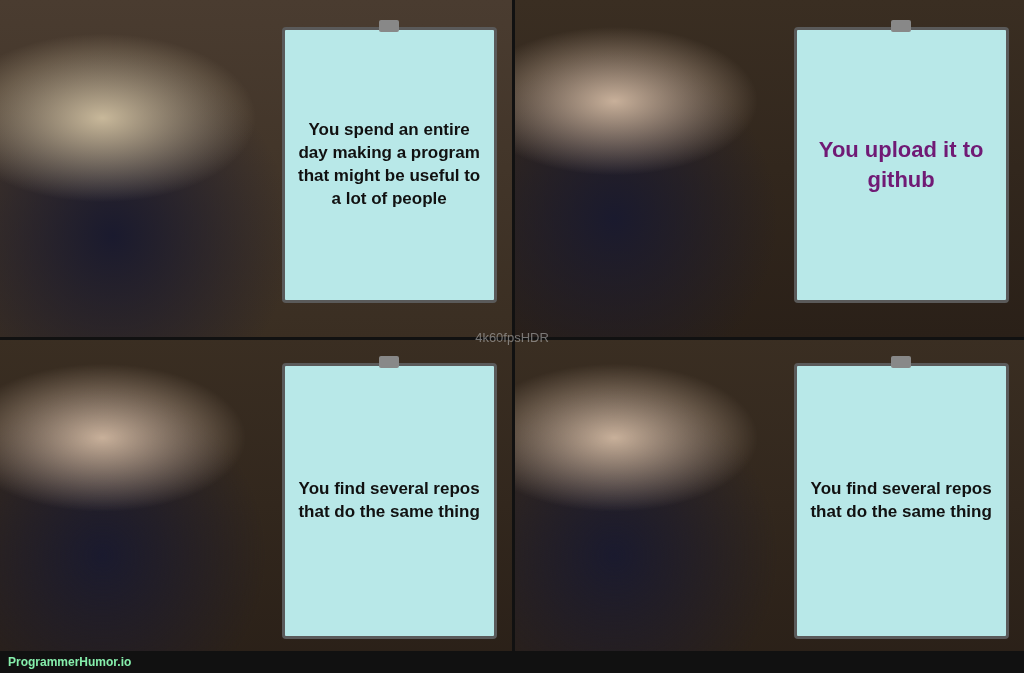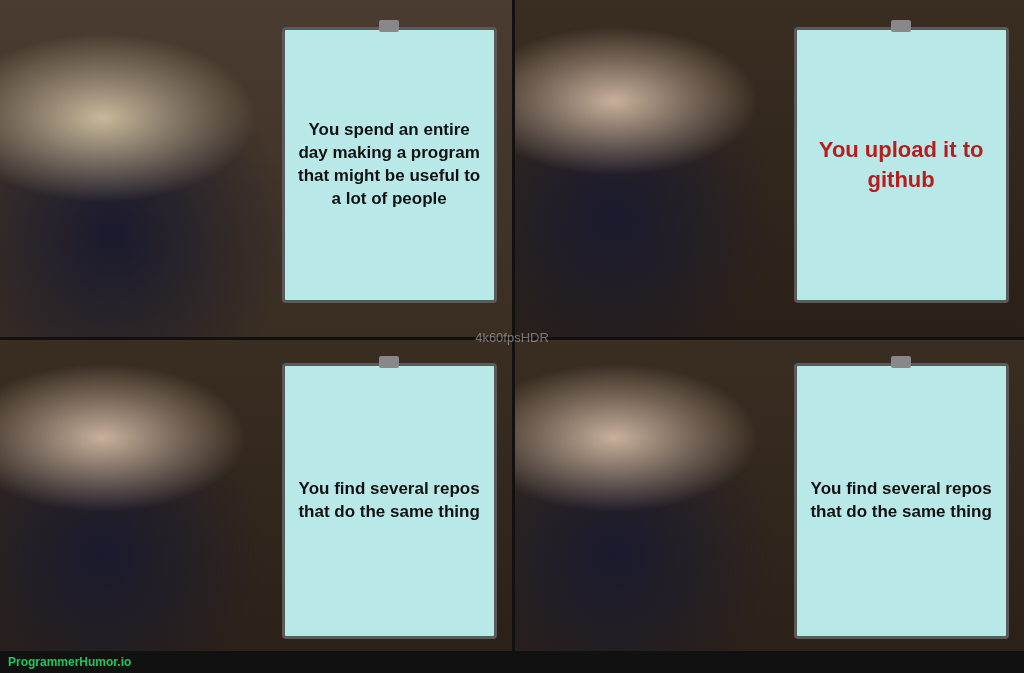--- a/index.html
+++ b/index.html
@@ -80,21 +80,21 @@
       font-family: Arial, sans-serif;
       line-height: 1.35;
       color: #111;
     }
 
     .sign-text-large {
       font-size: 22px;
       font-weight: 900;
       font-family: Arial, sans-serif;
       line-height: 1.35;
-      color: #b91c1c;
+      color: #701a75;
     }
 
     
     .sign::before {
       content: '';
       position: absolute;
       top: -10px;
       left: 50%;
       transform: translateX(-50%);
       width: 20px;
@@ -226,16 +226,16 @@
       <span class="sign-text">You find several repos that do the same thing</span>
     </div>
   </div>
 
   <div class="divider-h"></div>
   <div class="divider-v"></div>
 
   <div class="small-watermark">4k60fpsHDR</div>
 
   <div class="bottom-bar">
-    <span class="watermark" style="position:static; transform:none; color:#22c55e; font-size:12px; font-weight:bold;">ProgrammerHumor.io</span>
+    <span class="watermark" style="position:static; transform:none; color:#86efac; font-size:12px; font-weight:bold;">ProgrammerHumor.io</span>
   </div>
 
 </div>
 
 </body></html>

